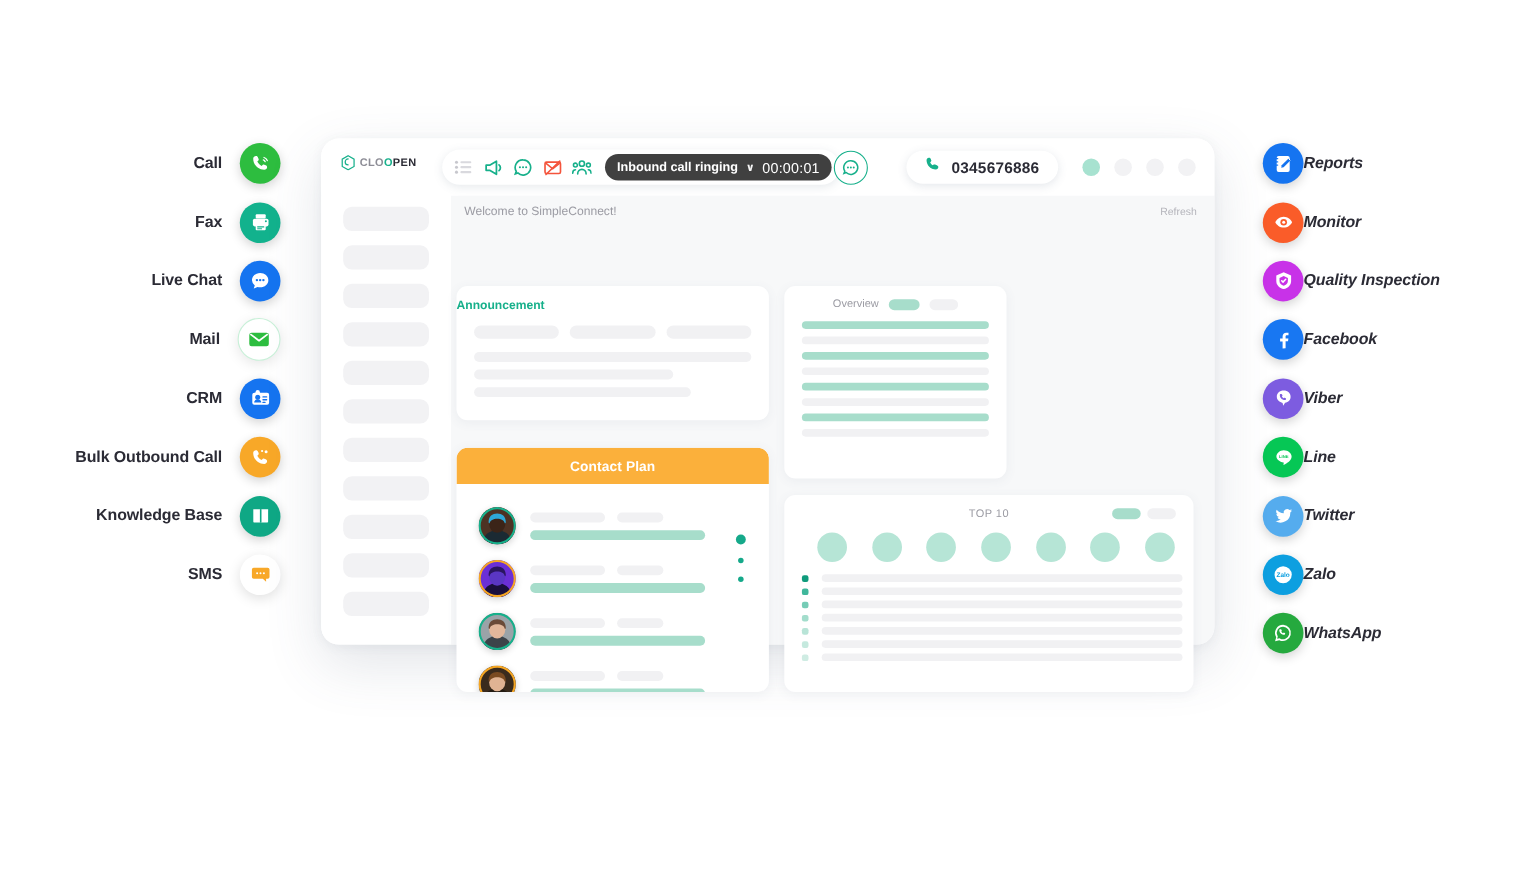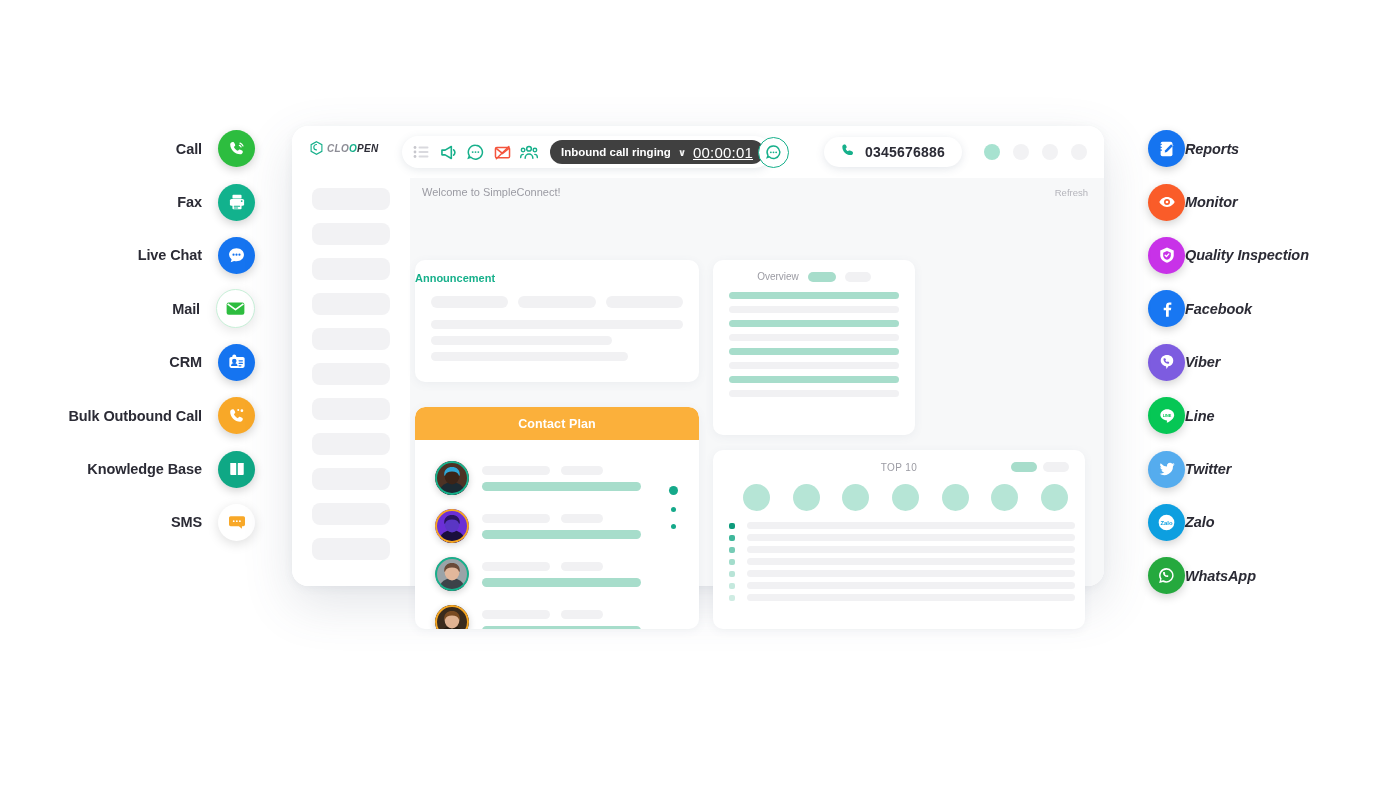--- a/index.html
+++ b/index.html
@@ -44,42 +44,42 @@
     background:#ffffff;border-radius:16px;
     box-shadow:0 18px 50px rgba(80,95,120,.16), 0 2px 10px rgba(80,95,120,.07);
   }
 
   .topbar{
     position:absolute;left:0;top:0;width:812px;height:52px;
     background:#fff;border-radius:16px 16px 0 0;
     display:flex;align-items:center;
   }
   .logo{
-    position:absolute;left:18px;top:15px;display:flex;align-items:center;gap:4px;font-style:italic;
+    position:absolute;left:18px;top:15px;display:flex;align-items:center;gap:4px;
   }
   .logo-text{font-size:10px;font-weight:800;letter-spacing:.3px;}
   .logo-text .c1{color:#8d8d96;}
   .logo-text .c2{color:#17b08b;}
   .logo-text .c3{color:#2b2b35;}
 
   .toolpill{
     position:absolute;left:110px;top:10px;height:32px;
     background:#fff;border-radius:16px;
     box-shadow:0 2px 9px rgba(90,105,130,.15);
     display:flex;align-items:center;padding:0 7px 0 10px;gap:9px;
   }
   .tool-ic{display:flex;align-items:center;justify-content:center;width:18px;height:18px;cursor:pointer;}
 
   .statusbadge{
     height:24px;border-radius:12px;background:#404040;
     display:flex;align-items:center;gap:7px;padding:0 11px;margin-left:3px;
     color:#fff;font-size:11.5px;font-weight:600;white-space:nowrap;
   }
   .statusbadge .caret{font-size:10px;opacity:.95;}
-  .statusbadge .timer{font-size:15px;font-weight:500;letter-spacing:.2px;text-decoration:underline;}
+  .statusbadge .timer{font-size:13px;font-weight:500;letter-spacing:.2px;}
   .chat-btn{
     position:absolute;left:466px;top:11px;width:29px;height:29px;border-radius:50%;
     border:1.6px solid #17b08b;display:flex;align-items:center;justify-content:center;
     background:#fff;
   }
 
   .phonepill{
     position:absolute;left:532px;top:11px;height:30px;border-radius:15px;background:#fff;
     box-shadow:0 2px 9px rgba(90,105,130,.16);
     display:flex;align-items:center;gap:9px;padding:0 17px;

